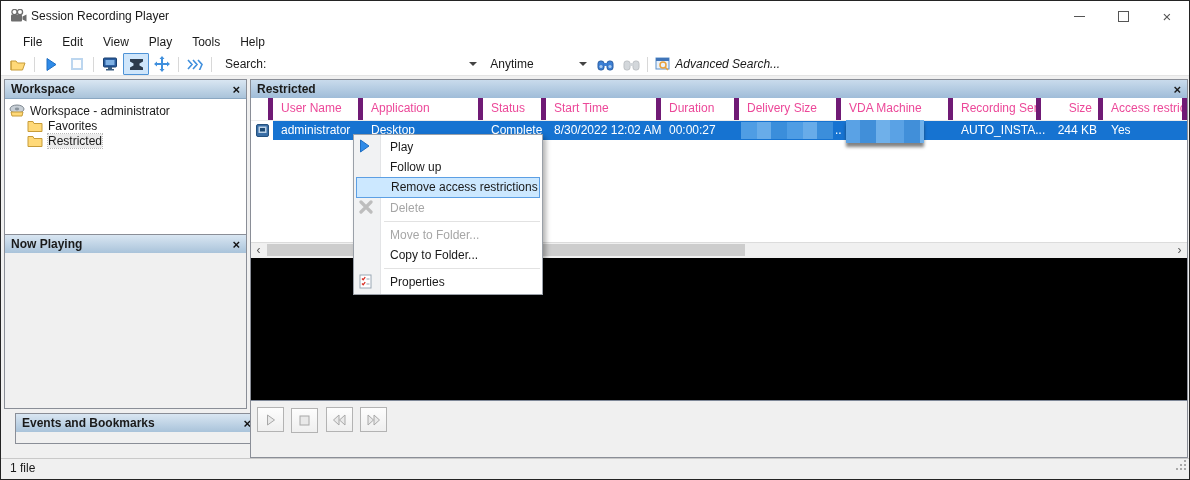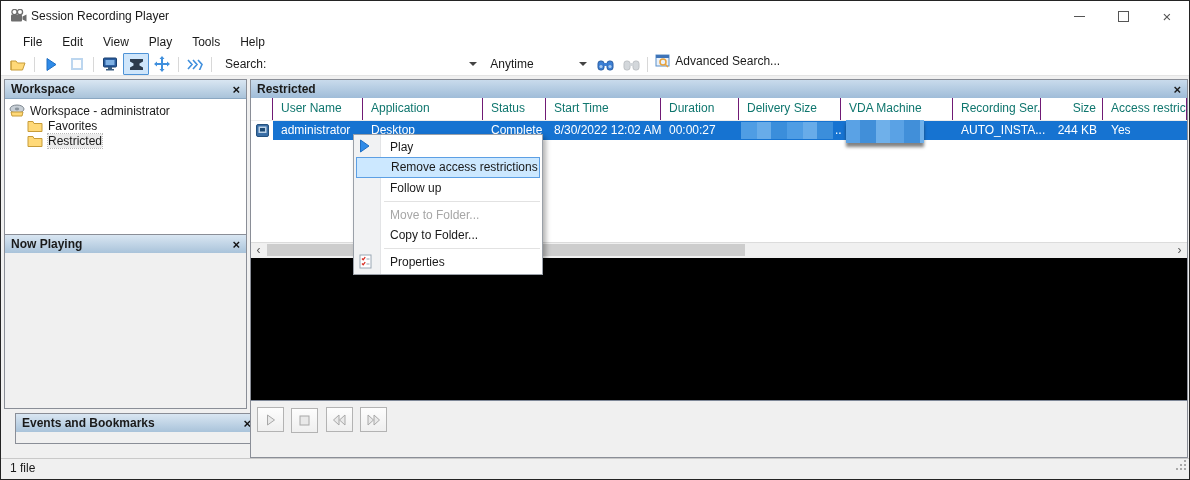--- a/index.html
+++ b/index.html
@@ -26,21 +26,21 @@
     border-bottom:1px solid #e4e4e4;display:flex;align-items:center;padding-left:4px;}
   .tb-btn{width:24px;height:20px;display:flex;align-items:center;justify-content:center;border:1px solid transparent;}
   .tb-btn.pressed{border:1px solid #4f93d6;background:#cfe6fb;border-radius:1px;}
   .tb-sep{width:1px;height:15px;background:#d8d8d8;margin:0 3px;}
   .tb-label{margin:0 6px 0 10px;}
   .combo{display:flex;align-items:center;background:#fff;height:18px;gap:28px;}
   .combo .val{flex:1;padding-left:4px;}
   .combo .arrow{width:0;height:0;border-left:4px solid transparent;border-right:4px solid transparent;border-top:4px solid #444;margin-right:5px;}
   .combo-search{width:210px;}
   .combo-time{width:106px;margin-left:4px;}
-  .adv-btn{display:flex;height:20px;padding:0 8px 0 4px;}
+  .adv-btn{display:flex;align-items:center;height:20px;padding:0 8px 0 4px;font-style:italic;}
   .adv-btn span{margin-left:4px;}
 
   
   .panel{position:absolute;border:1px solid #8a8e97;background:#fff;box-sizing:border-box;}
   .panel-header{height:18px;background:linear-gradient(#d9e6f2,#a9c3da);border-bottom:1px solid #8ba7c1;
     display:flex;align-items:center;padding:0 6px;font-weight:bold;}
   .panel-header .x{margin-left:auto;font-weight:bold;font-size:13px;line-height:1;color:#111;cursor:default;}
   .panel-body-gray{position:absolute;top:18px;left:0;right:0;bottom:0;background:#f0f0f0;}
 
   .p-workspace{left:3px;top:78px;width:243px;height:185px;}
@@ -54,22 +54,22 @@
   .ind0{padding-left:4px;} .ind1{padding-left:22px;}
   .tree-row.sel .lbl{background:#ececec;outline:1px dotted #bbb;}
 
   
   .p-right{left:249px;top:78px;width:938px;height:379px;background:#fff;}
   .rheader{height:18px;background:linear-gradient(#c9dbec,#9fbcd8);border-bottom:1px solid #8ba7c1;
     display:flex;align-items:center;padding:0 6px;font-weight:bold;}
   .rheader .x{margin-left:auto;font-weight:bold;font-size:13px;}
   .table-area{position:absolute;top:18px;left:0;right:0;height:160px;background:#fff;overflow:hidden;}
   .hdr-row{display:flex;height:22px;border-bottom:1px solid #ececec;}
-  .hdr-cell{box-sizing:border-box;border-right:1px solid #701a75;line-height:21px;padding-left:8px;
-    color:#0f766e;white-space:nowrap;overflow:hidden;}
+  .hdr-cell{box-sizing:border-box;border-right:5px solid #701a75;line-height:21px;padding-left:8px;
+    color:#ec4899;white-space:nowrap;overflow:hidden;}
   .c0{width:22px;} .c1{width:90px;} .c2{width:120px;} .c3{width:63px;} .c4{width:115px;}
   .c5{width:78px;} .c6{width:102px;} .c7{width:112px;} .c8{width:88px;} .c9{width:62px;} .c10{width:84px;}
   .c9r{text-align:right;padding-right:6px;padding-left:0;}
   .data-row{position:relative;display:flex;height:19px;color:#fff;}
   .row-bg{position:absolute;left:22px;top:0;right:0;bottom:0;background:#1673d1;}
   .cell{position:relative;box-sizing:border-box;line-height:19px;padding-left:8px;white-space:nowrap;overflow:visible;}
   .cell-icon{display:flex;align-items:center;justify-content:center;padding:0;background:#fff;}
   .redactA{position:absolute;left:490px;top:1px;width:92px;height:17px;
     background:repeating-linear-gradient(90deg,#4f9de4 0 16px,#68ace9 16px 30px,#3b8edb 30px 46px);}
   .redact-dots{position:absolute;left:584px;top:0;line-height:19px;color:#fff;}
@@ -345,25 +345,33 @@
   <div class="ctxmenu">
     <div class="ctx-gutter"></div>
     <div class="ctx-item">
       <span class="ctx-ico">
         <svg width="11" height="14" viewBox="0 0 11 14">
             <path d="M1.5 1l8.5 6-8.5 6z" fill="#2f8be8" stroke="#1f6ec2"></path>
           </svg>
       </span>
       <span>Play</span>
     </div>
+    <div class="ctx-item">
+      <span>Follow up</span>
+    </div>
     <div class="ctx-item hl">
       <span>Remove access restrictions</span>
     </div>
-    <div class="ctx-item">
-      <span>Follow up</span>
+    <div class="ctx-item dis">
+      <span class="ctx-ico">
+        <svg width="14" height="14" viewBox="0 0 14 14">
+            <path d="M2 2l10 10M12 2L2 12" stroke="#bdbdbd" stroke-width="3.2" stroke-linecap="round"></path>
+          </svg>
+      </span>
+      <span>Delete</span>
     </div>
     <div class="ctx-sep"></div>
     <div class="ctx-item dis">
       <span>Move to Folder...</span>
     </div>
     <div class="ctx-item">
       <span>Copy to Folder...</span>
     </div>
     <div class="ctx-sep"></div>
     <div class="ctx-item">

